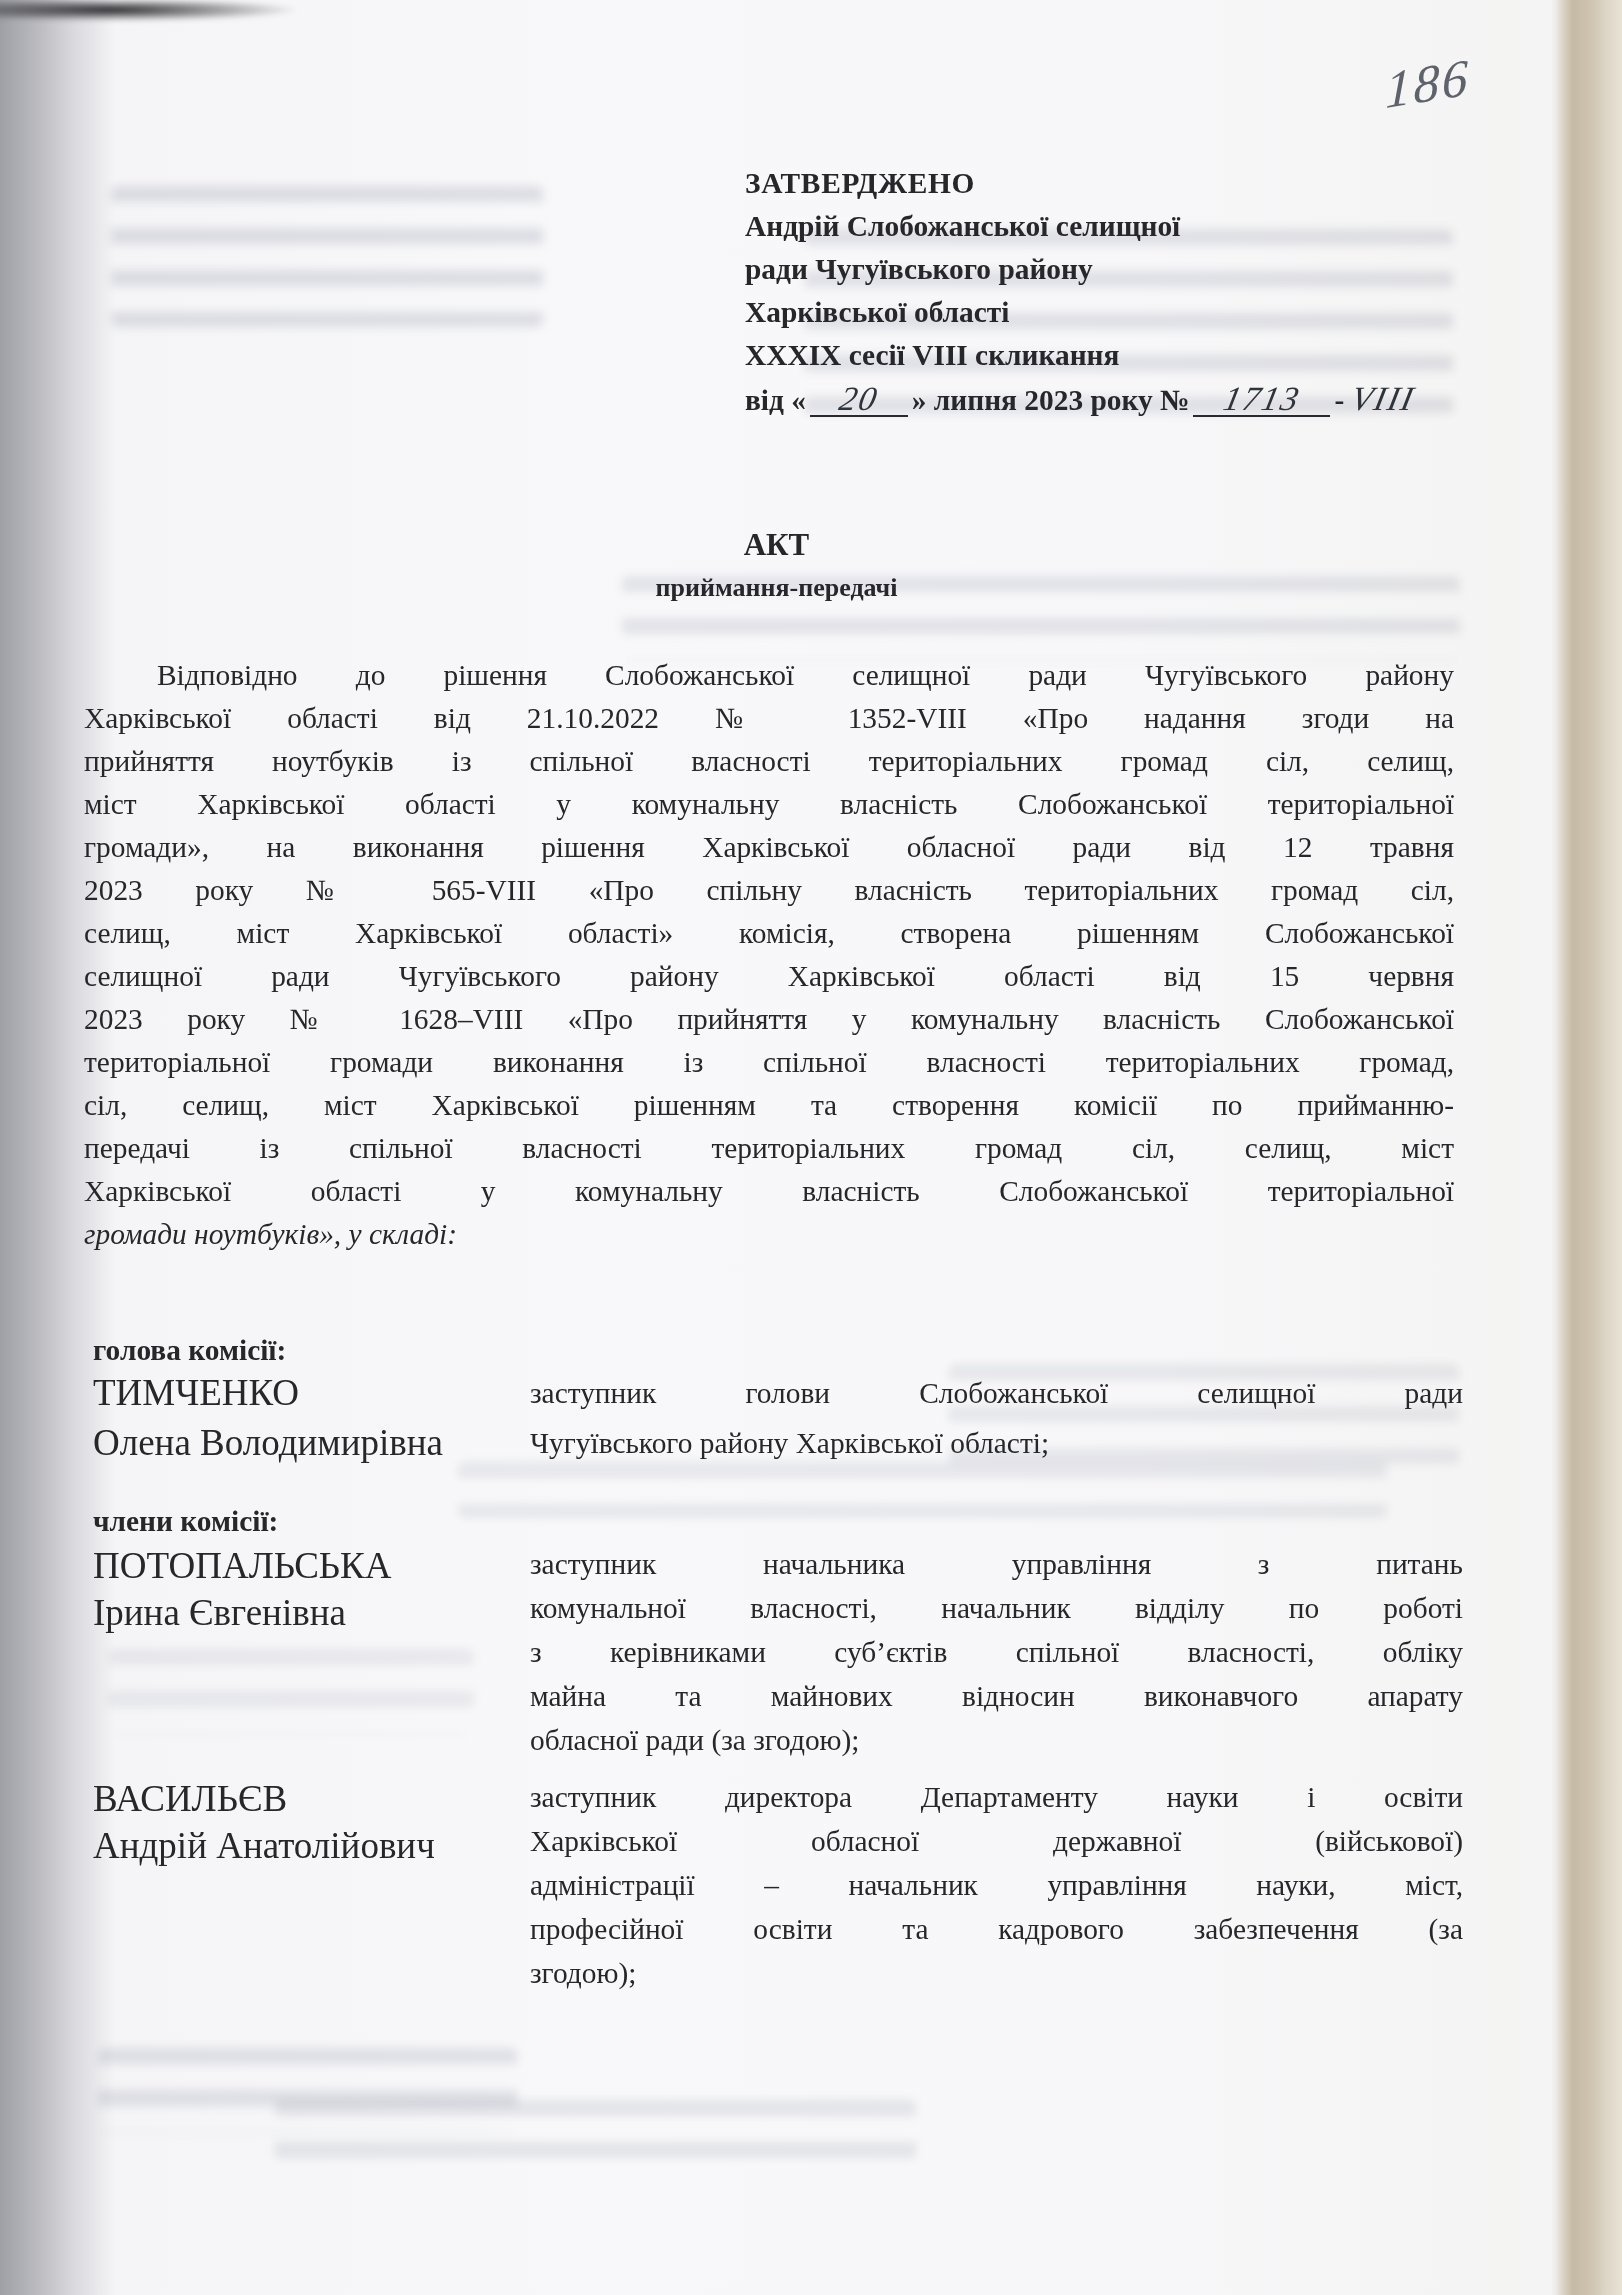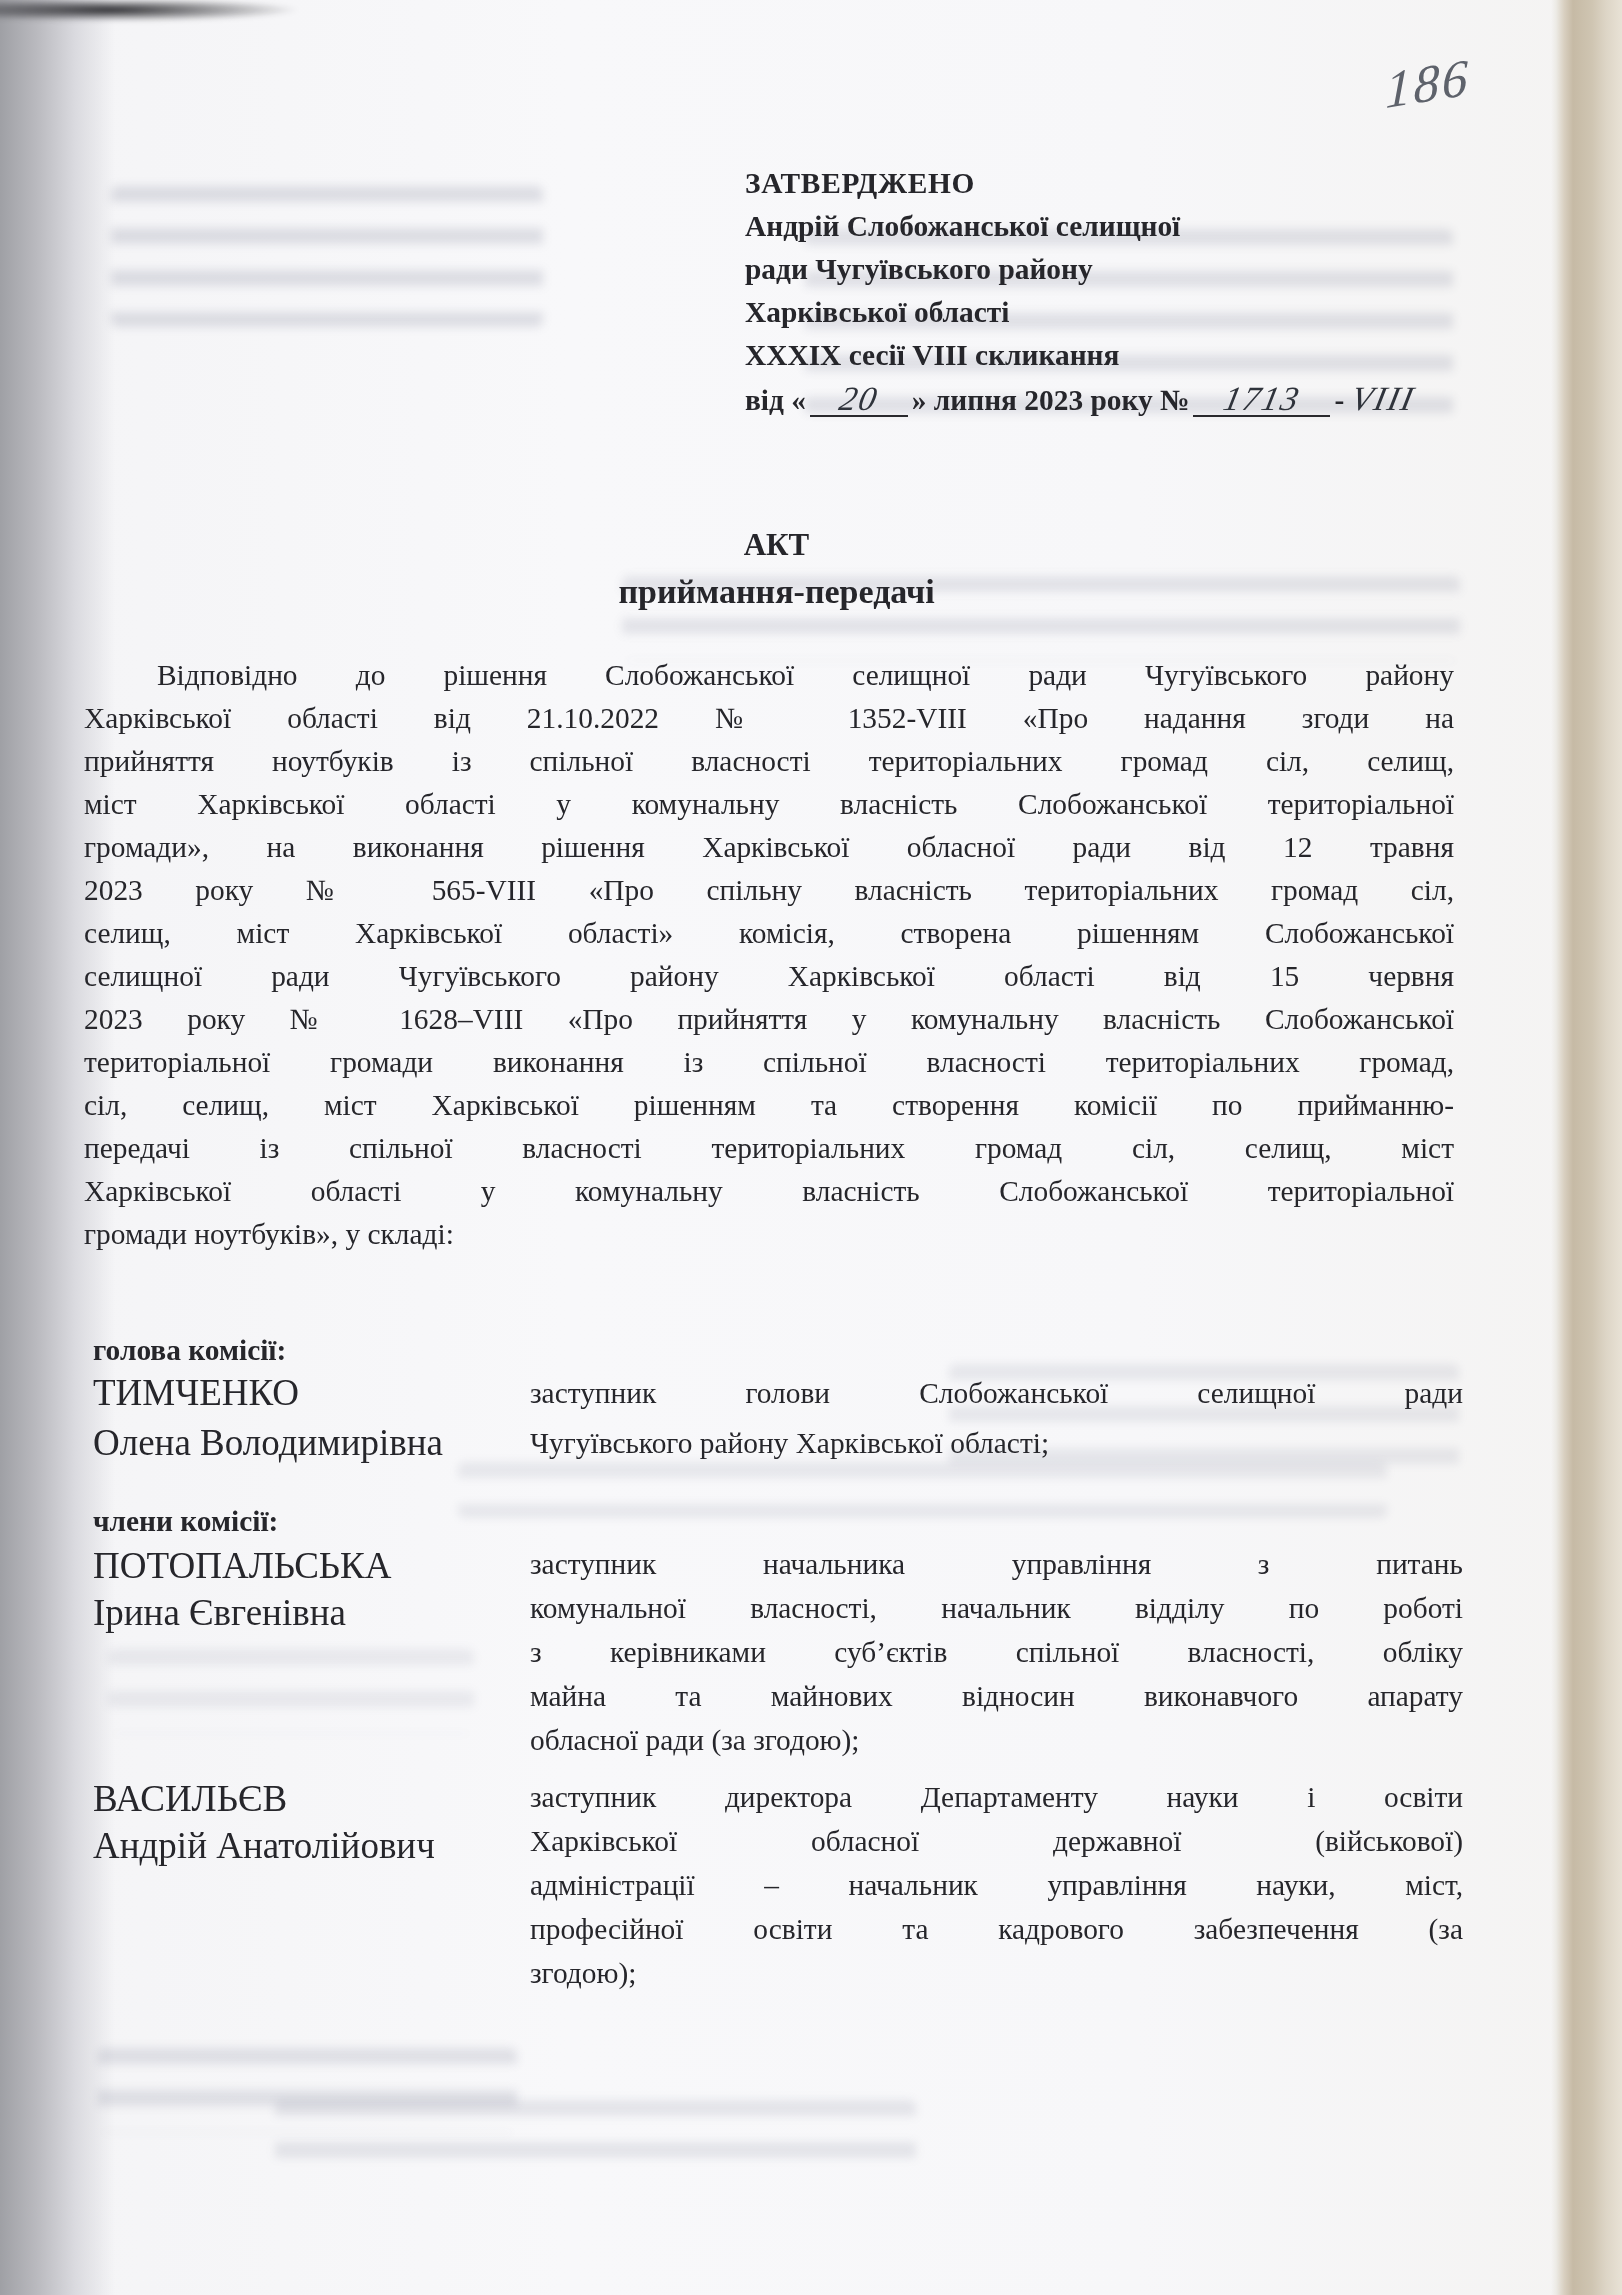--- a/index.html
+++ b/index.html
@@ -56,31 +56,31 @@
   }
   .blank.day{min-width:85px;}
   .blank.num{min-width:124px;}
   
   .doc-title{
     position:absolute;left:92px;top:527px;width:1369px;
     text-align:center;font-weight:bold;font-size:31px;
   }
   .doc-subtitle{
     position:absolute;left:92px;top:573px;width:1369px;
-    text-align:center;font-weight:bold;font-size:34px;
+    text-align:center;font-weight:bold;font-size:26px;
   }
   
   .para{position:absolute;left:84px;top:654px;width:1370px;font-size:29.4px;}
   .para .pline{
     line-height:43px;height:43px;
     text-align:justify;text-align-last:justify;text-justify:inter-word;
     white-space:normal;overflow:hidden;
   }
   .para .pline:first-of-type{text-indent:73px;}
-  .para .pline:last-of-type{text-align-last:left;}
+  .para .pline:last-of-type{text-align-last:left;font-style:italic;}
   
   .comm-label{
     position:absolute;left:93px;width:589px;
     font-weight:bold;font-size:29.4px;
   }
   .comm-row{position:absolute;left:93px;width:1370px;display:flex;}
   .comm-name{width:437px;flex:0 0 437px;font-size:37px;line-height:47px;}
   .comm-role{flex:1;font-size:29.4px;}
   .comm-role .pline{
     line-height:44px;height:44px;

